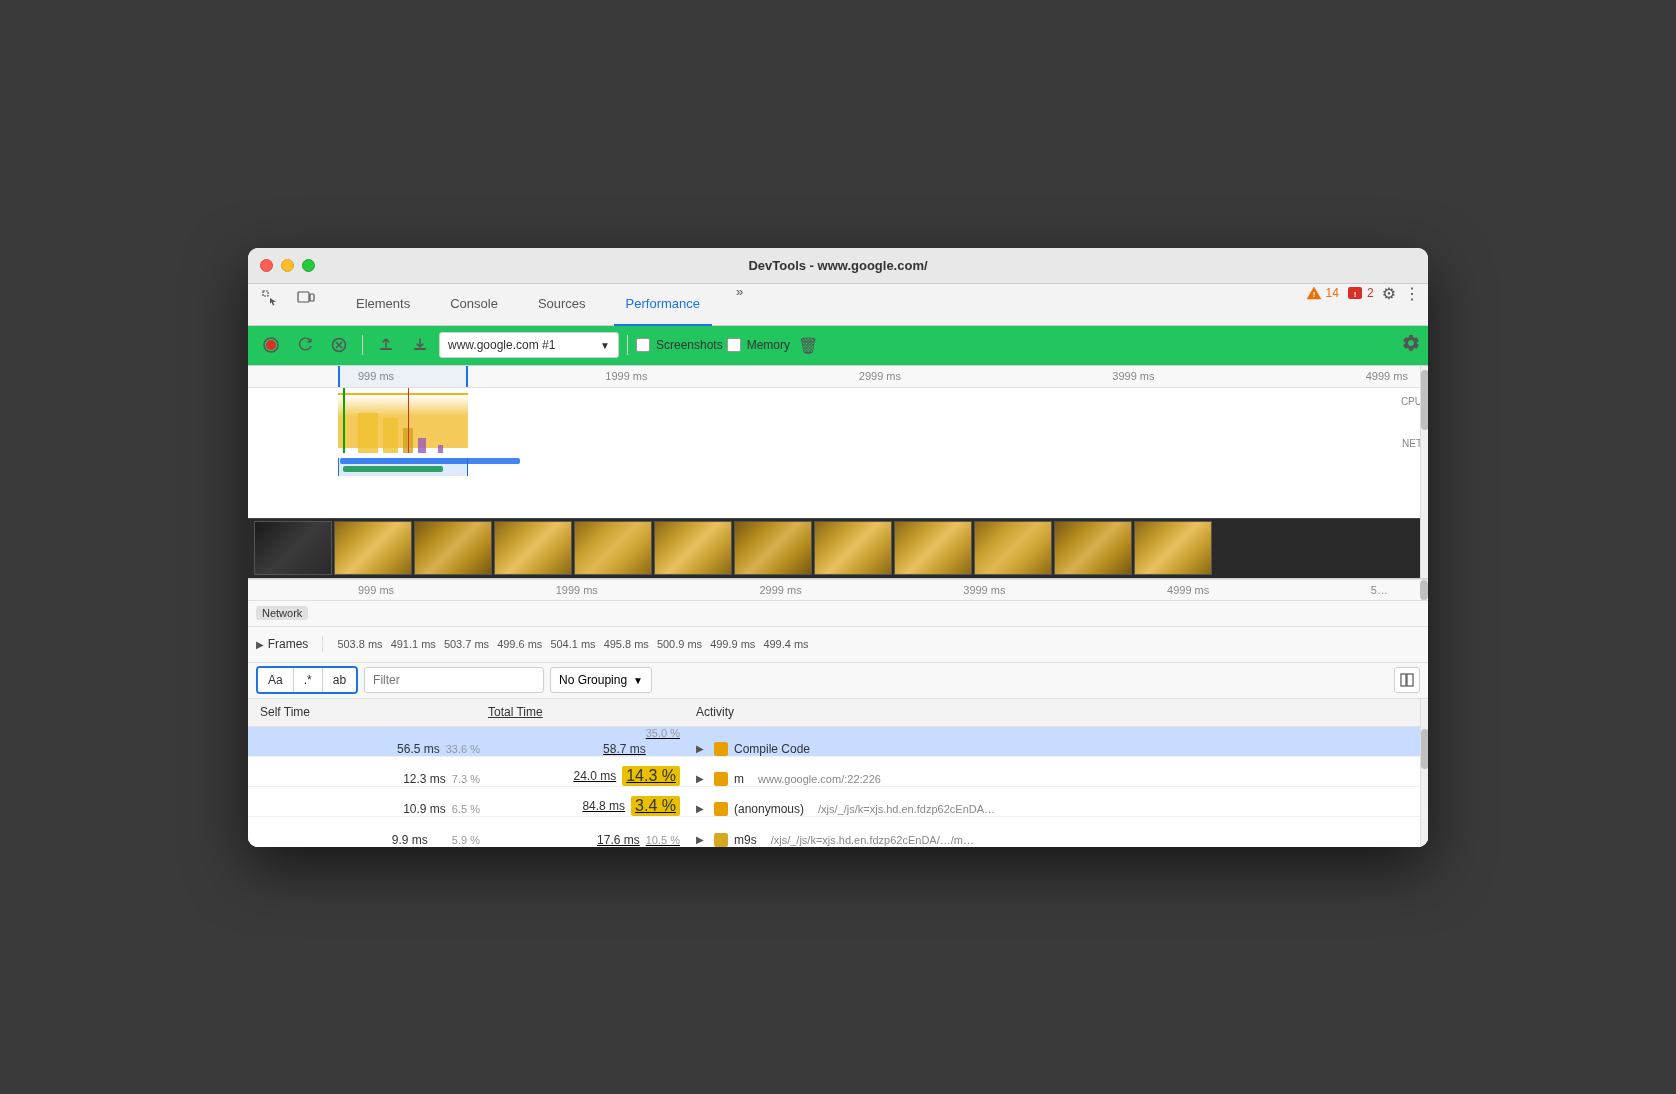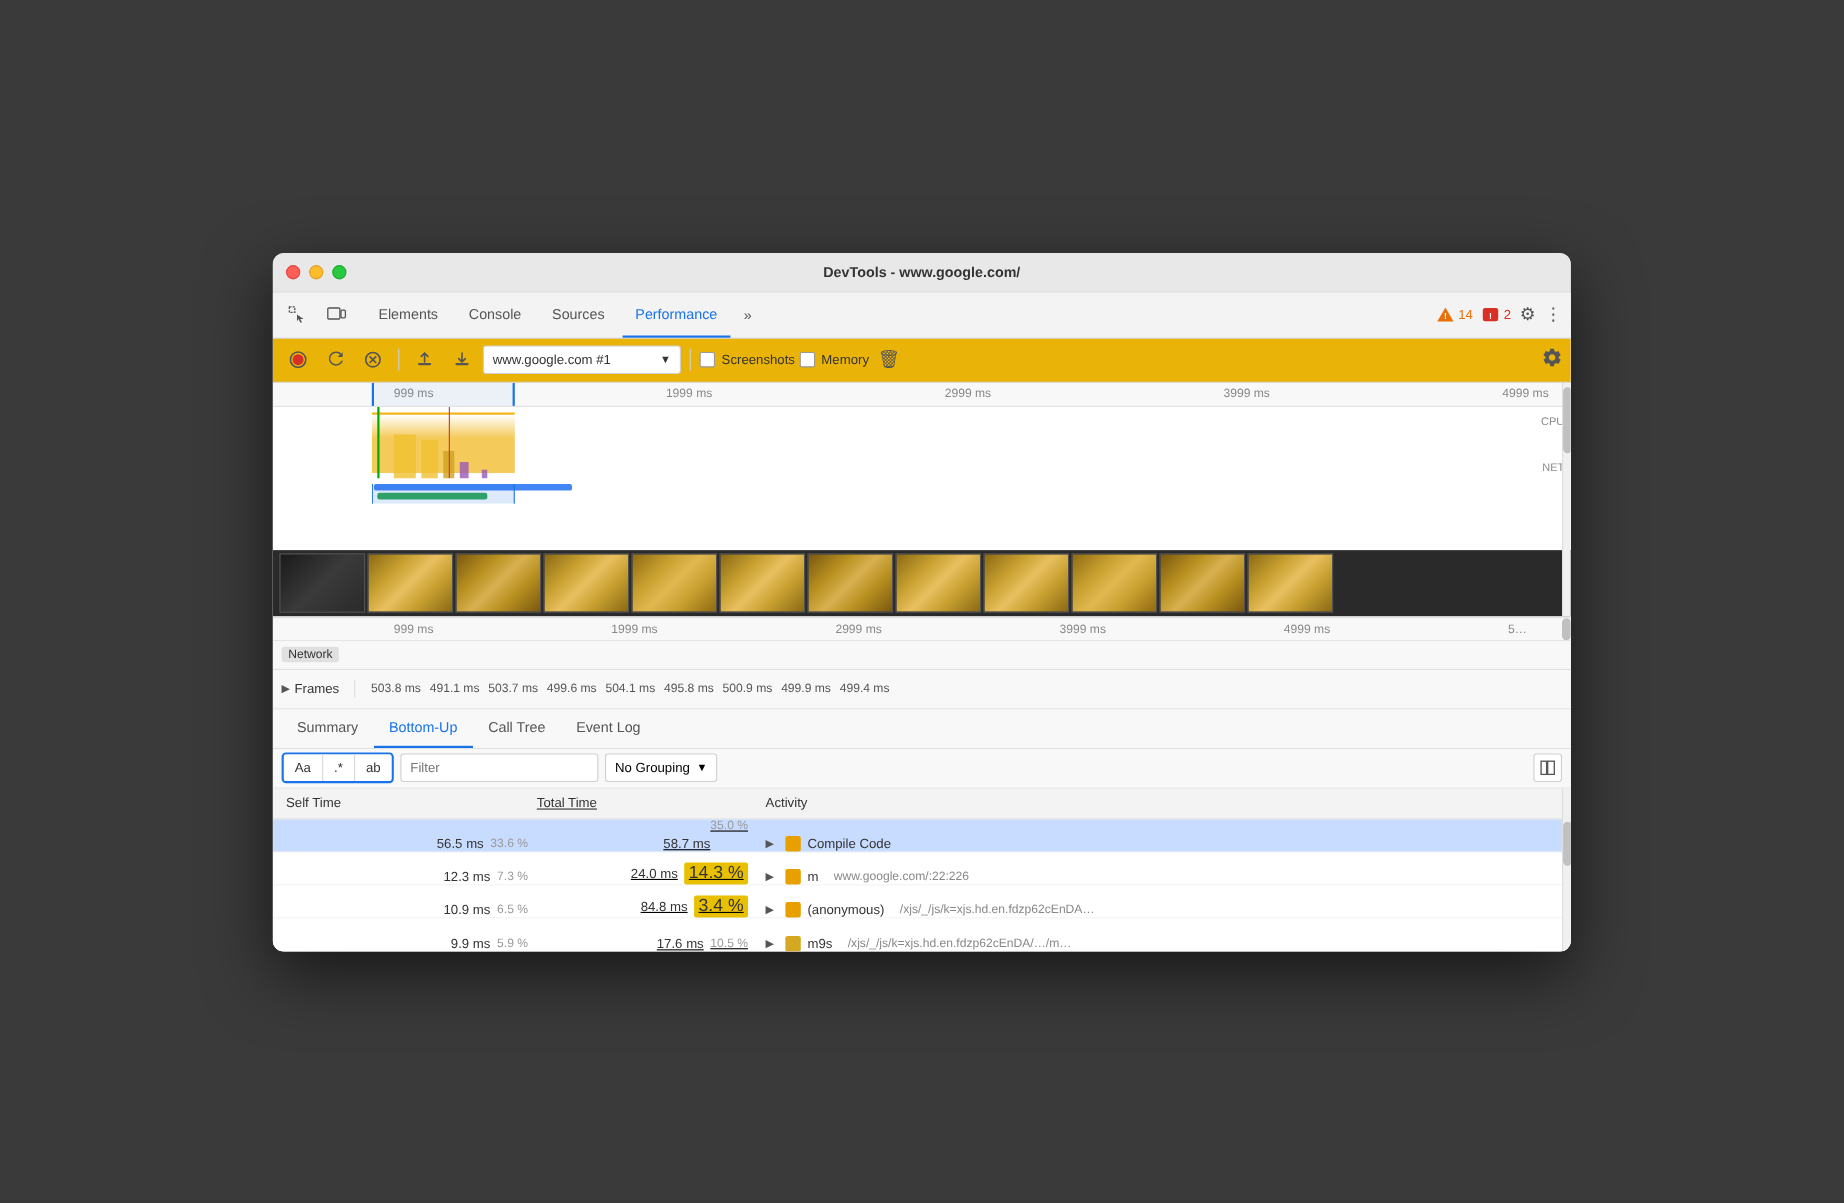--- a/index.html
+++ b/index.html
@@ -46,26 +46,26 @@
       font-size: 13px;
       font-weight: 600;
       color: #333;
     }
     .devtools-body {
       background: #ffffff;
     }
     
     .tab-bar {
       display: flex;
-      align-items: center;
+      align-items: flex-start;
       background: #f3f3f3;
       border-bottom: 1px solid #d0d0d0;
       height: 42px;
       padding: 0 8px;
-      gap: 4px;
+      gap: 16px;
     }
     .tab-icons {
       display: flex;
       align-items: center;
       gap: 8px;
       margin-right: 8px;
     }
     .tab-icon-btn {
       width: 28px;
       height: 28px;
@@ -119,21 +119,21 @@
     }
     .settings-btn {
       font-size: 16px;
       color: #555;
       cursor: pointer;
     }
     
     .toolbar {
       display: flex;
       align-items: center;
-      background: #eab308;
+      background: #22c55e;
       border-bottom: 1px solid #d0d0d0;
       height: 40px;
       padding: 0 8px;
       gap: 4px;
     }
     .toolbar-btn {
       width: 30px;
       height: 30px;
       display: flex;
       align-items: center;
@@ -600,34 +600,20 @@
       <span class="frame-time">491.1 ms</span>
       <span class="frame-time">503.7 ms</span>
       <span class="frame-time">499.6 ms</span>
       <span class="frame-time">504.1 ms</span>
       <span class="frame-time">495.8 ms</span>
       <span class="frame-time">500.9 ms</span>
       <span class="frame-time">499.9 ms</span>
       <span class="frame-time">499.4 ms</span>
     </div>
 
-    <div class="analysis-tabs">
-      <div class="analysis-tab">
-        <span>Summary</span>
-      </div>
-      <div class="analysis-tab active">
-        <span>Bottom-Up</span>
-      </div>
-      <div class="analysis-tab">
-        <span>Call Tree</span>
-      </div>
-      <div class="analysis-tab">
-        <span>Event Log</span>
-      </div>
-    </div>
 
     <div class="filter-bar">
       <div class="filter-group">
         <div class="filter-btn">
           <span>Aa</span>
         </div>
         <div class="filter-btn">
           <span>.*</span>
         </div>
         <div class="filter-btn">
@@ -702,21 +688,21 @@
           <span class="expand-arrow">▶</span>
           <div class="activity-icon"></div>
           <span class="activity-name">(anonymous)</span>
           <span class="activity-url">/xjs/_/js/k=xjs.hd.en.fdzp62cEnDA…</span>
         </div>
       </div>
 
       <div class="table-row" style="background:white;border-bottom:none;">
         <div class="col-self-time" style="display:flex;align-items:center;justify-content:flex-end;padding-right:8px;">
           <span style="font-size:12px;color:#333;">9.9 ms</span>
-          <span class="pct-normal" style="margin-left:6px;font-size:11px;color:#999;">5.9 %</span>
+          <span class="pct-normal" style="margin-left:24px;font-size:11px;color:#999;">5.9 %</span>
         </div>
         <div class="col-total-time" style="display:flex;align-items:center;justify-content:flex-end;padding-right:8px;">
           <span style="font-size:12px;color:#333;">17.6 ms</span>
           <span class="pct-normal" style="margin-left:6px;font-size:11px;color:#999;">10.5 %</span>
         </div>
         <div class="activity-cell">
           <span class="expand-arrow">▶</span>
           <div class="activity-icon" style="background:#d4a820;"></div>
           <span class="activity-name">m9s</span>
           <span class="activity-url">/xjs/_/js/k=xjs.hd.en.fdzp62cEnDA/…/m…</span>

